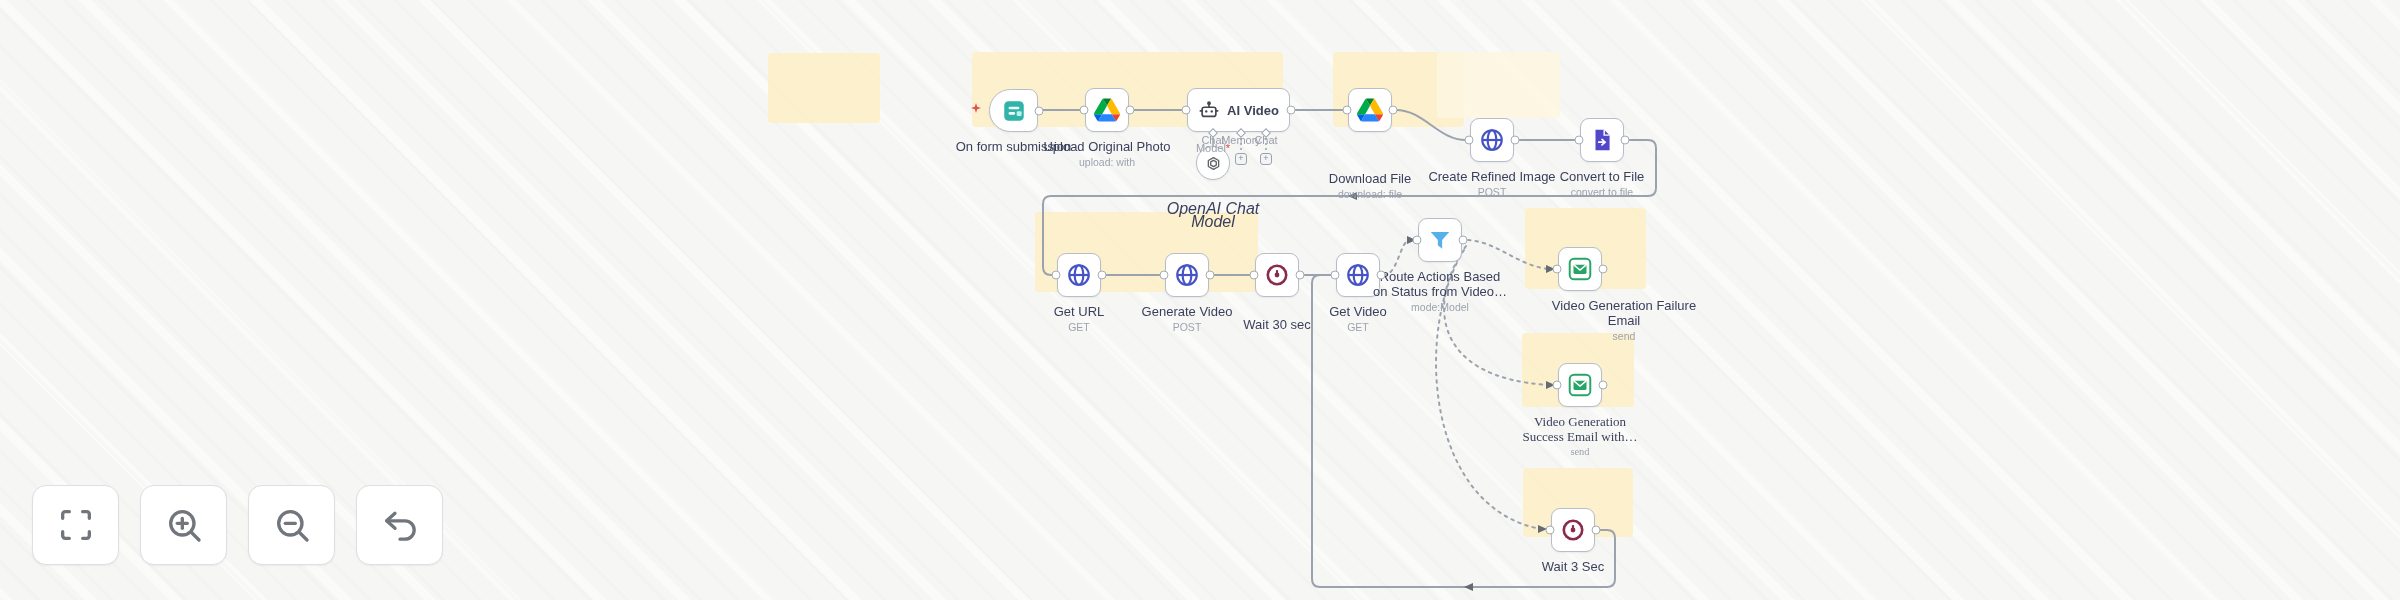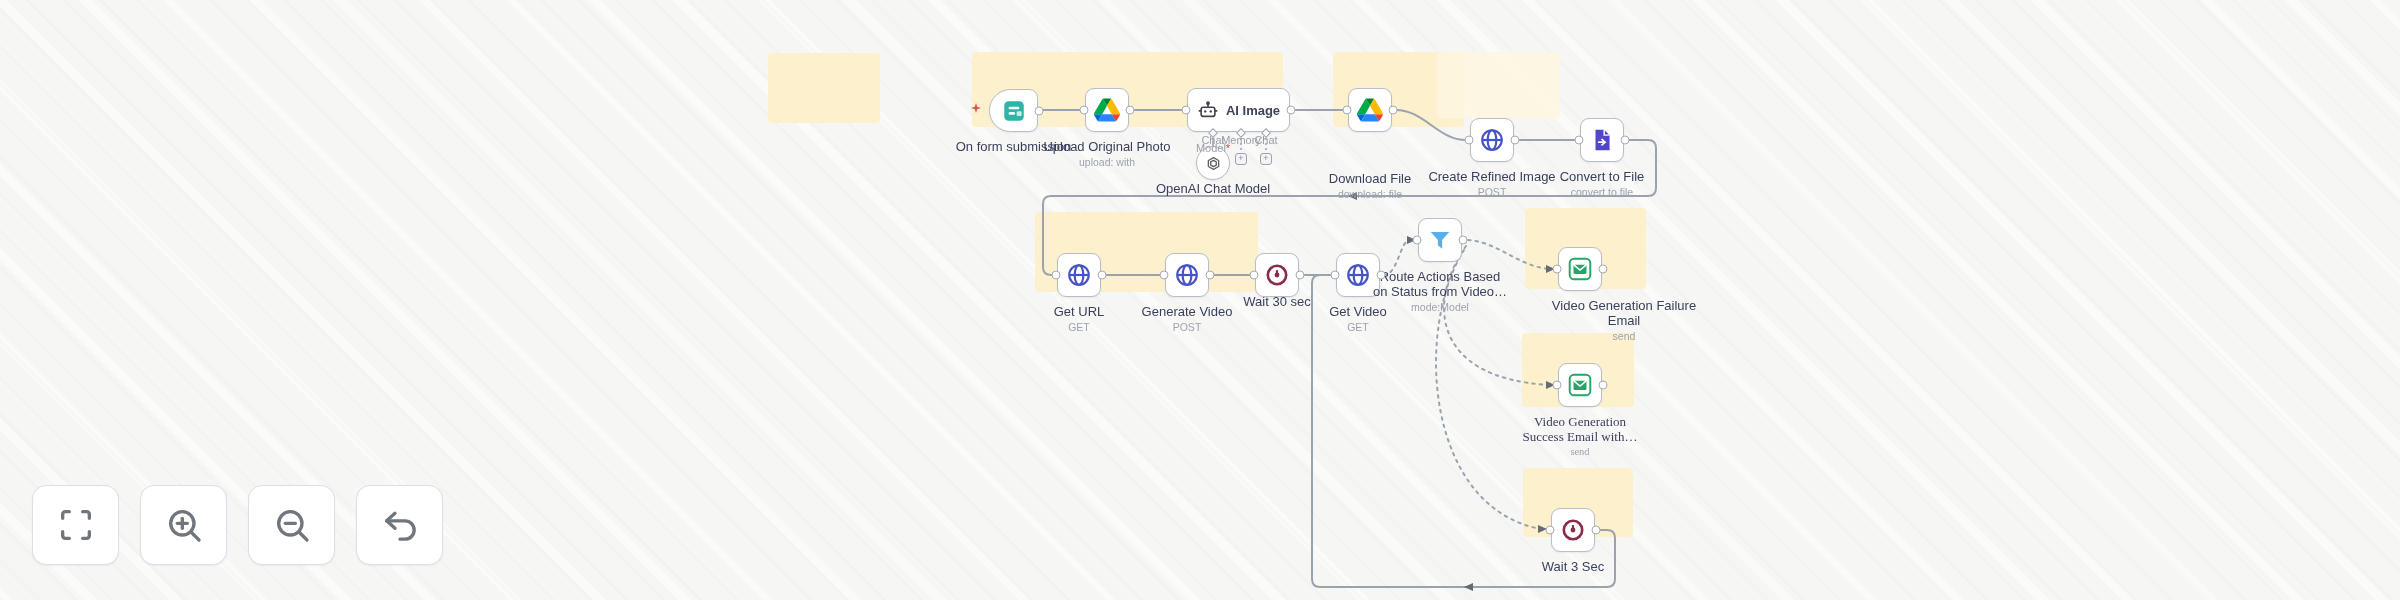--- a/index.html
+++ b/index.html
@@ -137,21 +137,21 @@
           <g fill="none" stroke="#44464f" stroke-width="1.8" stroke-linecap="round">
             <rect x="4.5" y="9" width="15" height="10" rx="2.5"></rect>
             <line x1="12" y1="9" x2="12" y2="5.5"></line>
             <circle cx="12" cy="4.5" r="1.2" fill="#44464f"></circle>
             <line x1="2.5" y1="13" x2="4.5" y2="13"></line>
             <line x1="19.5" y1="13" x2="21.5" y2="13"></line>
           </g>
           <circle cx="9" cy="13.5" r="1.3" fill="#44464f"></circle>
           <circle cx="15" cy="13.5" r="1.3" fill="#44464f"></circle>
         </svg>
-        <span class="ntitle">AI Image</span>
+        <span class="ntitle">AI Video</span>
       </div>
       <div class="port" style="left: 1186px; top: 110px;"></div>
       <div class="port" style="left: 1291px; top: 110px;"></div>
       <div class="node" style="left: 1348px; top: 88px; width: 44px; height: 44px;">
         <svg width="26" height="26" viewBox="0 0 87.3 78">
           <path fill="#0066da" d="m6.6 66.85 3.85 6.65c.8 1.4 1.95 2.5 3.3 3.3l13.75-23.8h-27.5c0 1.55.4 3.1 1.2 4.5z"></path>
           <path fill="#00ac47" d="m43.65 25-13.75-23.8c-1.35.8-2.5 1.9-3.3 3.3l-25.4 44a9.06 9.06 0 0 0-1.2 4.5h27.5z"></path>
           <path fill="#ea4335" d="m73.55 76.8c1.35-.8 2.5-1.9 3.3-3.3l1.6-2.75 7.65-13.25c.8-1.4 1.2-2.95 1.2-4.5h-27.5l5.85 11.5z"></path>
           <path fill="#00832d" d="m43.65 25 13.75-23.8c-1.35-.8-2.9-1.2-4.5-1.2h-18.5c-1.6 0-3.15.45-4.5 1.2z"></path>
           <path fill="#2684fc" d="m59.8 53h-32.3l-13.75 23.8c1.35.8 2.9 1.2 4.5 1.2h50.8c1.6 0 3.15-.45 4.5-1.2z"></path>
@@ -184,21 +184,21 @@
       <div class="port" style="left: 1579px; top: 140px;"></div>
       <div class="port" style="left: 1625px; top: 140px;"></div>
       <div class="node circle" style="left: 1196px; top: 146px; width: 34px; height: 34px;">
         <svg width="19" height="19" viewBox="0 0 24 24">
           <g fill="none" stroke="#5f6368" stroke-width="1.7" stroke-linejoin="round">
             <path d="M12 4.5 L18.5 8.2 V15.8 L12 19.5 L5.5 15.8 V8.2 Z"></path>
             <path d="M12 8 L15.5 10 V14 L12 16 L8.5 14 V10 Z"></path>
           </g>
         </svg>
       </div>
-      <div class="nlabel" style="left: 1213px; top: 182px; width: 120px; font-size: 13px; line-height: 13px;">OpenAI Chat Model</div>
+      <div class="nlabel" style="left: 1213px; top: 202px; width: 120px; font-size: 16px; line-height: 13px; font-style: italic;">OpenAI Chat Model</div>
       <div class="node" style="left: 1057px; top: 253px; width: 44px; height: 44px;">
         <svg width="26" height="26" viewBox="0 0 24 24">
           <g fill="none" stroke="#4553c5" stroke-width="2">
             <circle cx="12" cy="12" r="9"></circle>
             <ellipse cx="12" cy="12" rx="4" ry="9"></ellipse>
             <line x1="3" y1="12" x2="21" y2="12"></line>
           </g>
         </svg>
       </div>
       <div class="nlabel" style="left: 1079px; top: 304px; width: 120px;">Get URL<div class="nsub">GET</div></div>
@@ -216,21 +216,21 @@
       <div class="nlabel" style="left: 1187px; top: 304px; width: 130px;">Generate Video<div class="nsub">POST</div></div>
       <div class="port" style="left: 1164px; top: 275px;"></div>
       <div class="port" style="left: 1210px; top: 275px;"></div>
       <div class="node" style="left: 1255px; top: 253px; width: 44px; height: 44px;">
         <svg width="26" height="26" viewBox="0 0 24 24">
           <circle cx="12" cy="12" r="8.5" fill="none" stroke="#8a2b4a" stroke-width="2.4"></circle>
           <circle cx="12" cy="12" r="2.2" fill="#8a2b4a"></circle>
           <line x1="12" y1="12" x2="12" y2="7.5" stroke="#8a2b4a" stroke-width="2"></line>
         </svg>
       </div>
-      <div class="nlabel" style="left: 1277px; top: 294px; width: 120px;">Wait 30 sec</div>
+      <div class="nlabel" style="left: 1277px; top: 317px; width: 120px;">Wait 30 sec</div>
       <div class="port" style="left: 1254px; top: 275px;"></div>
       <div class="port" style="left: 1300px; top: 275px;"></div>
       <div class="node" style="left: 1336px; top: 253px; width: 44px; height: 44px;">
         <svg width="26" height="26" viewBox="0 0 24 24">
           <g fill="none" stroke="#4553c5" stroke-width="2">
             <circle cx="12" cy="12" r="9"></circle>
             <ellipse cx="12" cy="12" rx="4" ry="9"></ellipse>
             <line x1="3" y1="12" x2="21" y2="12"></line>
           </g>
         </svg>

